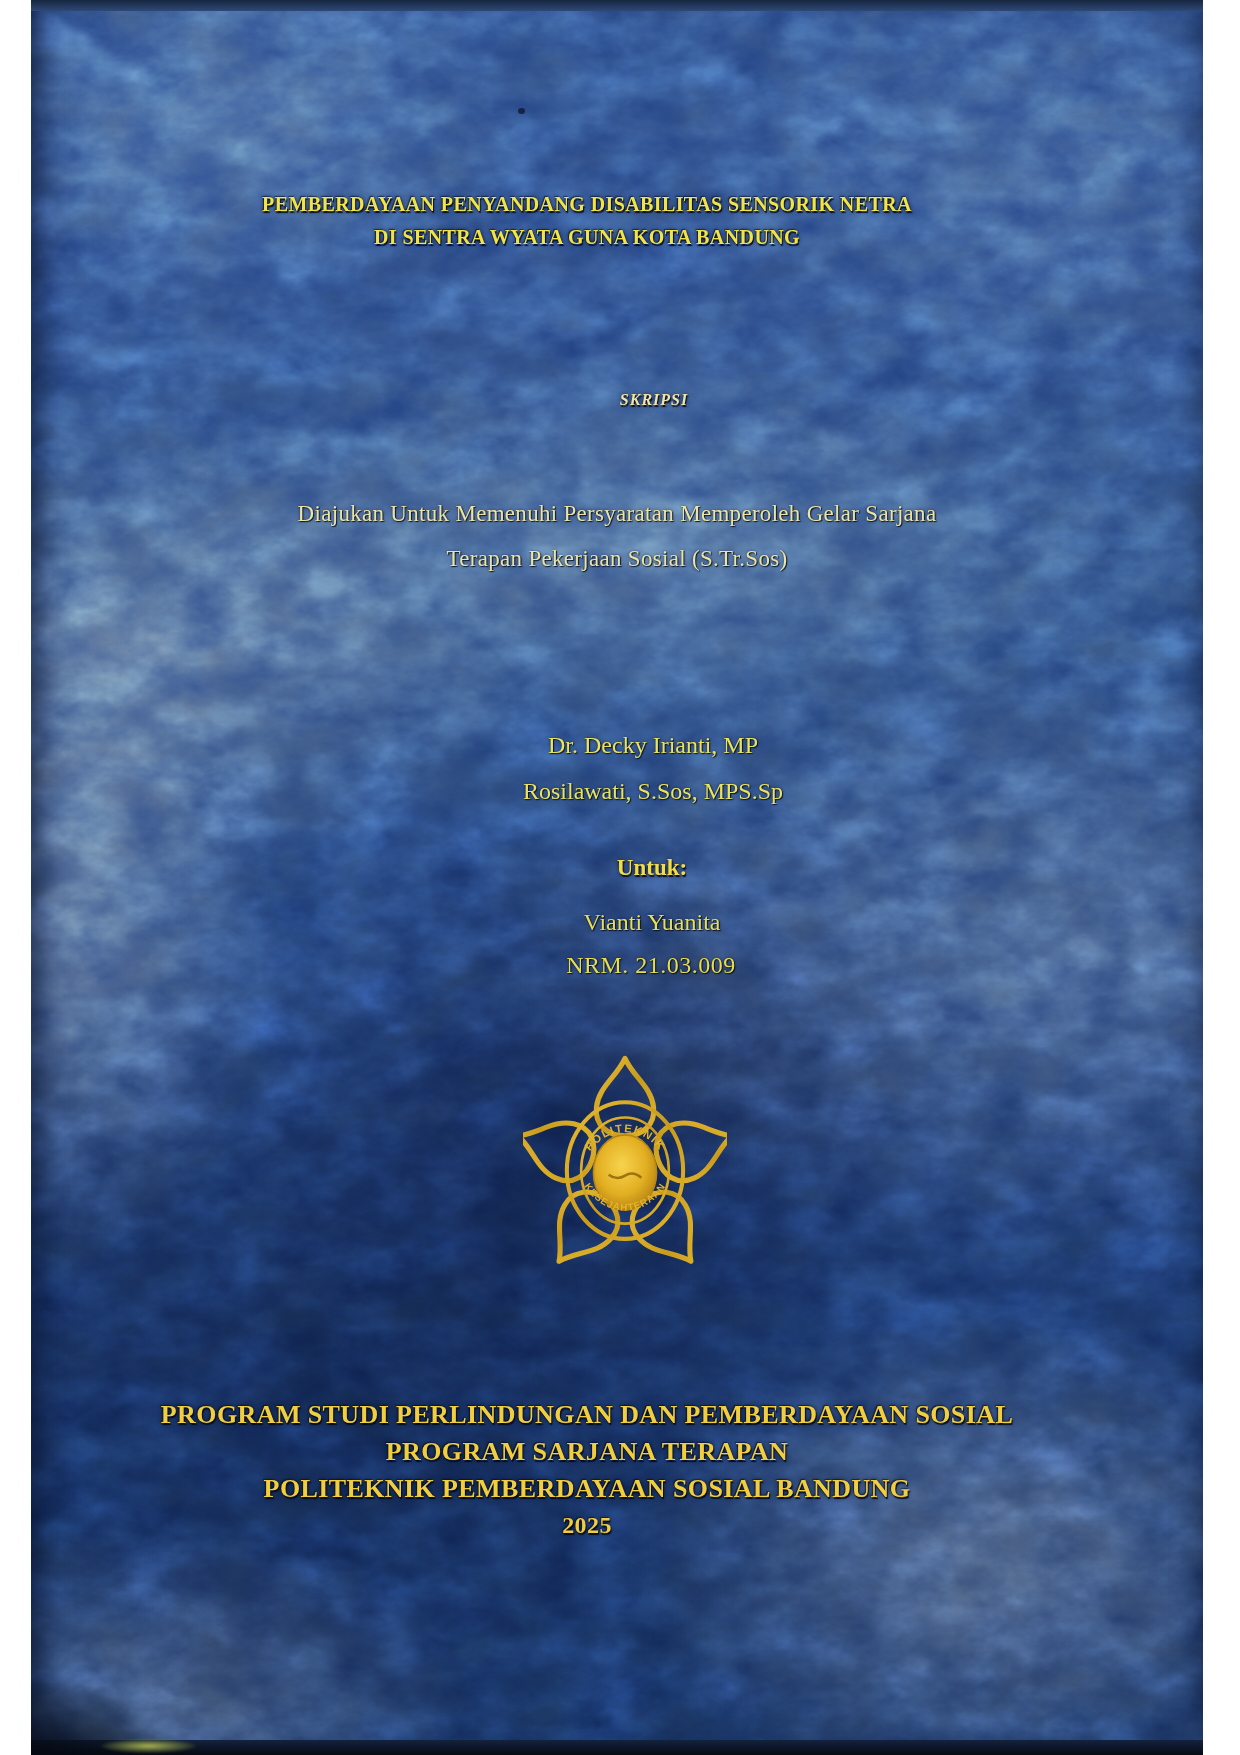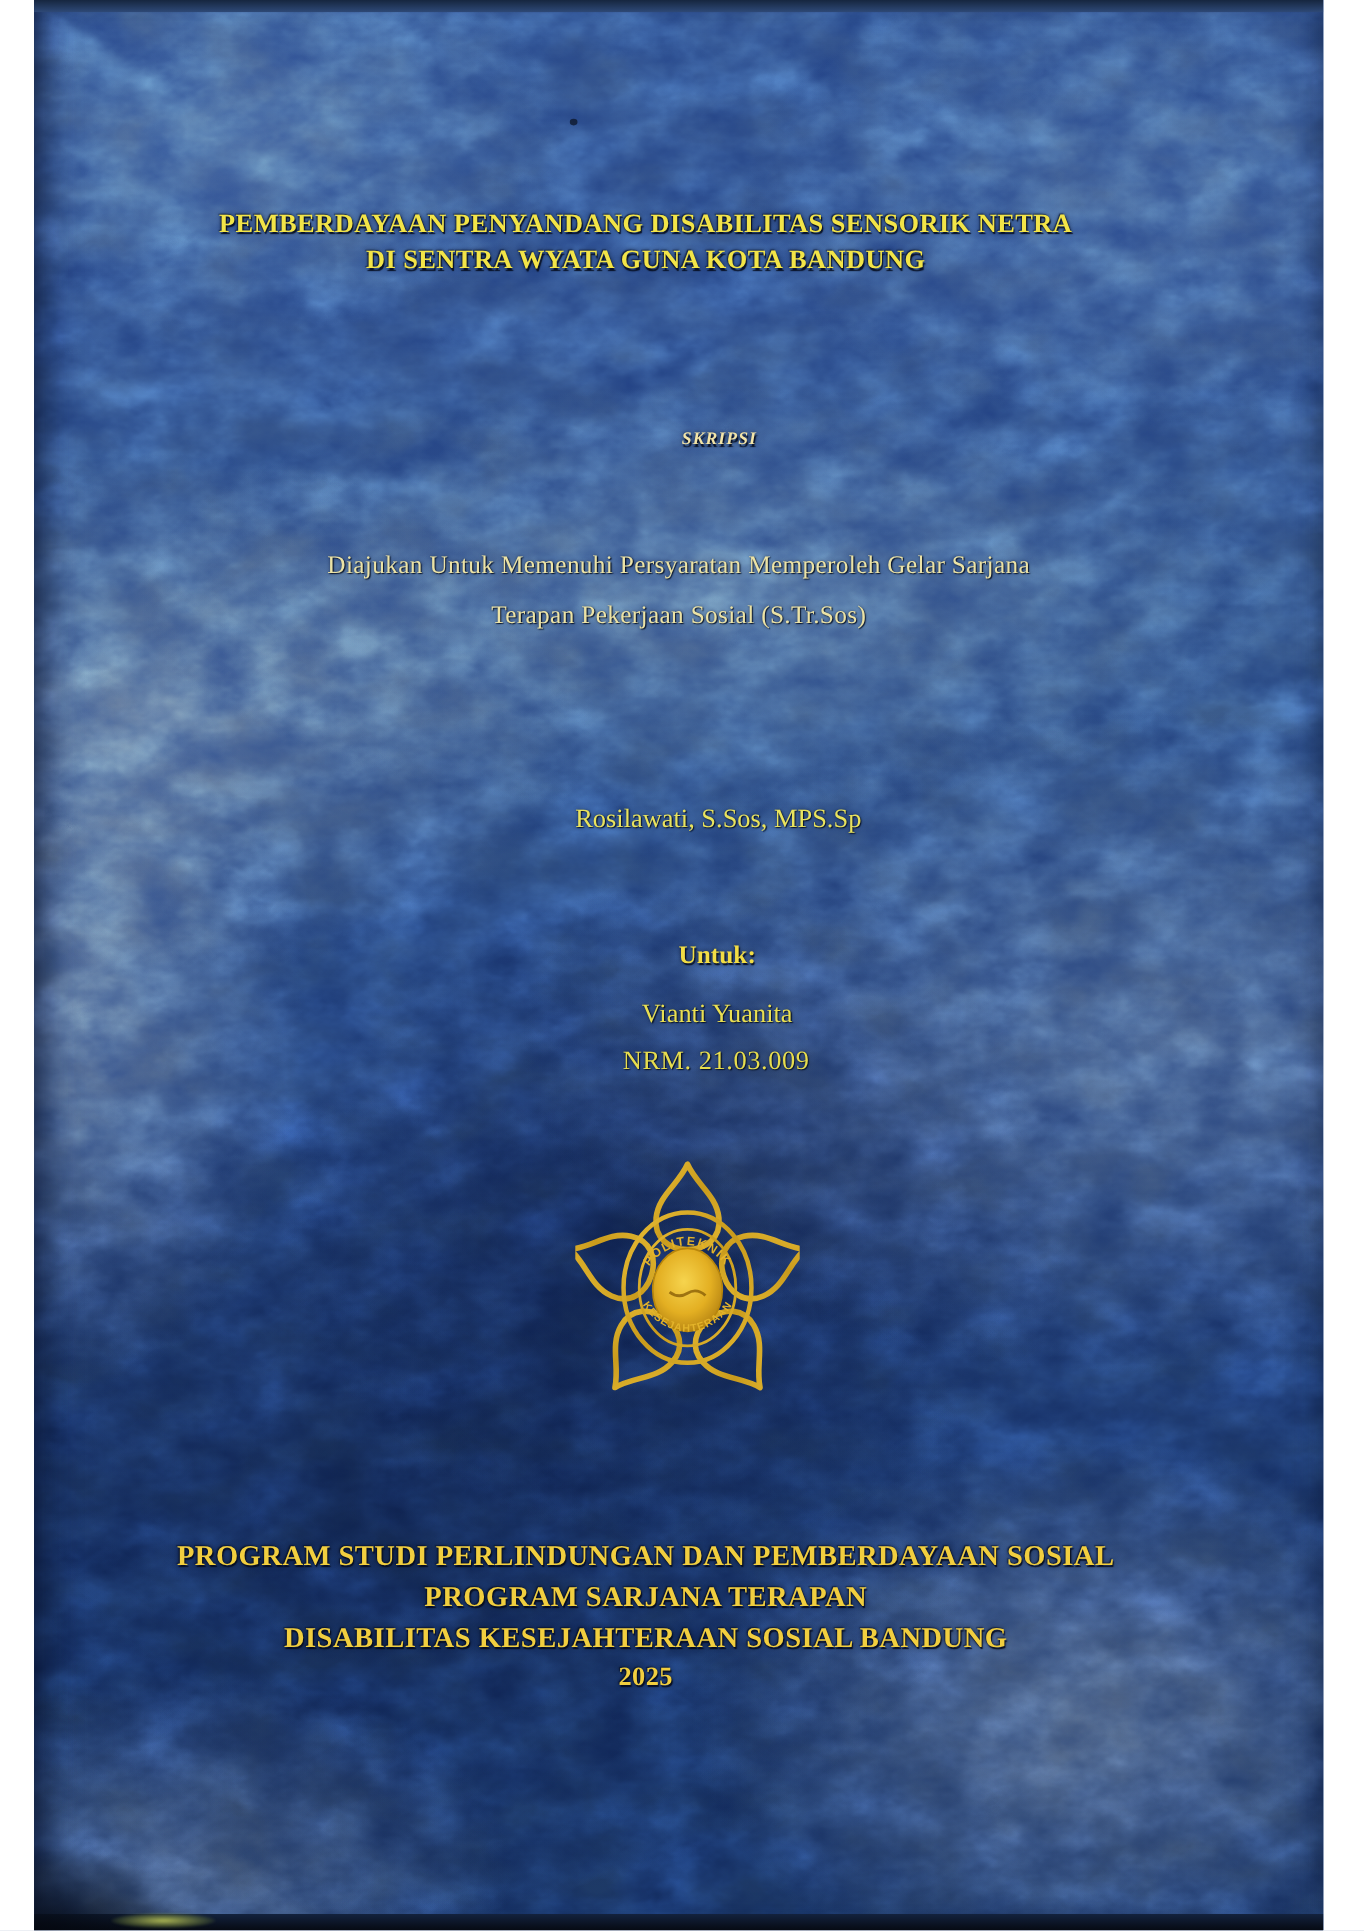--- a/index.html
+++ b/index.html
@@ -28,21 +28,21 @@
     background:linear-gradient(0deg,#060a12,#13223e);}
   .corner-shadow{position:absolute;left:0;bottom:0;width:150px;height:80px;
     background:radial-gradient(ellipse at 0% 100%, rgba(4,8,16,.9), transparent 70%);}
   .smudge{position:absolute;left:70px;bottom:2px;width:95px;height:14px;border-radius:50%;
     background:radial-gradient(ellipse, rgba(196,206,90,.85), rgba(120,140,60,.3) 60%, transparent 75%);
     filter:blur(1px);}
   .speck{position:absolute;left:487px;top:108px;width:7px;height:6px;border-radius:50%;
     background:rgba(15,25,45,.8);filter:blur(.5px);}
 
   .tx{position:absolute;left:0;width:100%;text-align:center;}
-  .title{top:188px;transform:translateX(-30px);font-weight:bold;font-size:24px;line-height:33px;
+  .title{top:188px;transform:translateX(-30px);font-weight:bold;font-size:20px;line-height:33px;
     color:#f2e448;letter-spacing:.4px;
     text-shadow:1px 2px 1px rgba(6,14,32,.95),-1px -1px 1px rgba(6,14,32,.6),0 0 4px rgba(6,14,32,.7);}
   .skripsi{top:391px;transform:translateX(37px);font-weight:bold;font-size:16px;letter-spacing:1px;
     color:#f3e5a8;text-shadow:1px 2px 1px rgba(6,14,32,.95),0 0 4px rgba(6,14,32,.8);font-style:italic;}
   .submission{top:491px;font-size:23px;line-height:45px;color:#ece3a6;letter-spacing:.3px;
     text-shadow:1px 1px 1px rgba(6,14,32,.9),0 0 3px rgba(6,14,32,.6);text-align:center;}
   .pembimbing{top:650px;transform:translateX(34px);font-weight:bold;font-size:23px;color:#fbda3e;
     text-shadow:1px 2px 1px rgba(6,14,32,.95),0 0 4px rgba(6,14,32,.8);}
   .advisors{top:722px;transform:translateX(36px);font-size:24px;line-height:46px;color:#e9e35e;
     text-shadow:1px 1px 1px rgba(6,14,32,.9),0 0 3px rgba(6,14,32,.6);}
@@ -90,20 +90,21 @@
 
     <div class="tx skripsi">SKRIPSI</div>
 
     <div class="tx submission">
       <div>Diajukan Untuk Memenuhi Persyaratan Memperoleh Gelar Sarjana</div>
       <div>Terapan Pekerjaan Sosial (S.Tr.Sos)</div>
     </div>
 
 
     <div class="tx advisors">
+      <div>Dr. Decky Irianti, MP</div>
       <div>Rosilawati, S.Sos, MPS.Sp</div>
     </div>
 
     <div class="tx oleh">Untuk:</div>
     <div class="tx author">Vianti Yuanita</div>
     <div class="tx nrm">NRM. 21.03.009</div>
 
     <svg class="logo" viewBox="0 0 200 225" xmlns="http://www.w3.org/2000/svg" xmlns:xlink="http://www.w3.org/1999/xlink">
       <defs>
         <radialGradient id="goldFill" cx="45%" cy="40%" r="70%">
@@ -137,18 +138,18 @@
         <textPath xlink:href="#arcTop" href="#arcTop" startOffset="50%" text-anchor="middle">POLITEKNIK</textPath>
       </text>
       <text font-family="Liberation Sans, sans-serif" font-size="9.5" font-weight="bold" fill="#e3b32a" letter-spacing="1">
         <textPath xlink:href="#arcBottom" href="#arcBottom" startOffset="50%" text-anchor="middle">KESEJAHTERAAN</textPath>
       </text>
     </svg>
 
     <div class="tx footer">
       <div>PROGRAM STUDI PERLINDUNGAN DAN PEMBERDAYAAN SOSIAL</div>
       <div>PROGRAM SARJANA TERAPAN</div>
-      <div>DISABILITAS KESEJAHTERAAN SOSIAL BANDUNG</div>
+      <div>POLITEKNIK PEMBERDAYAAN SOSIAL BANDUNG</div>
       <div class="yr">2025</div>
     </div>
 
   </div>
 </div>
 
 </body></html>

